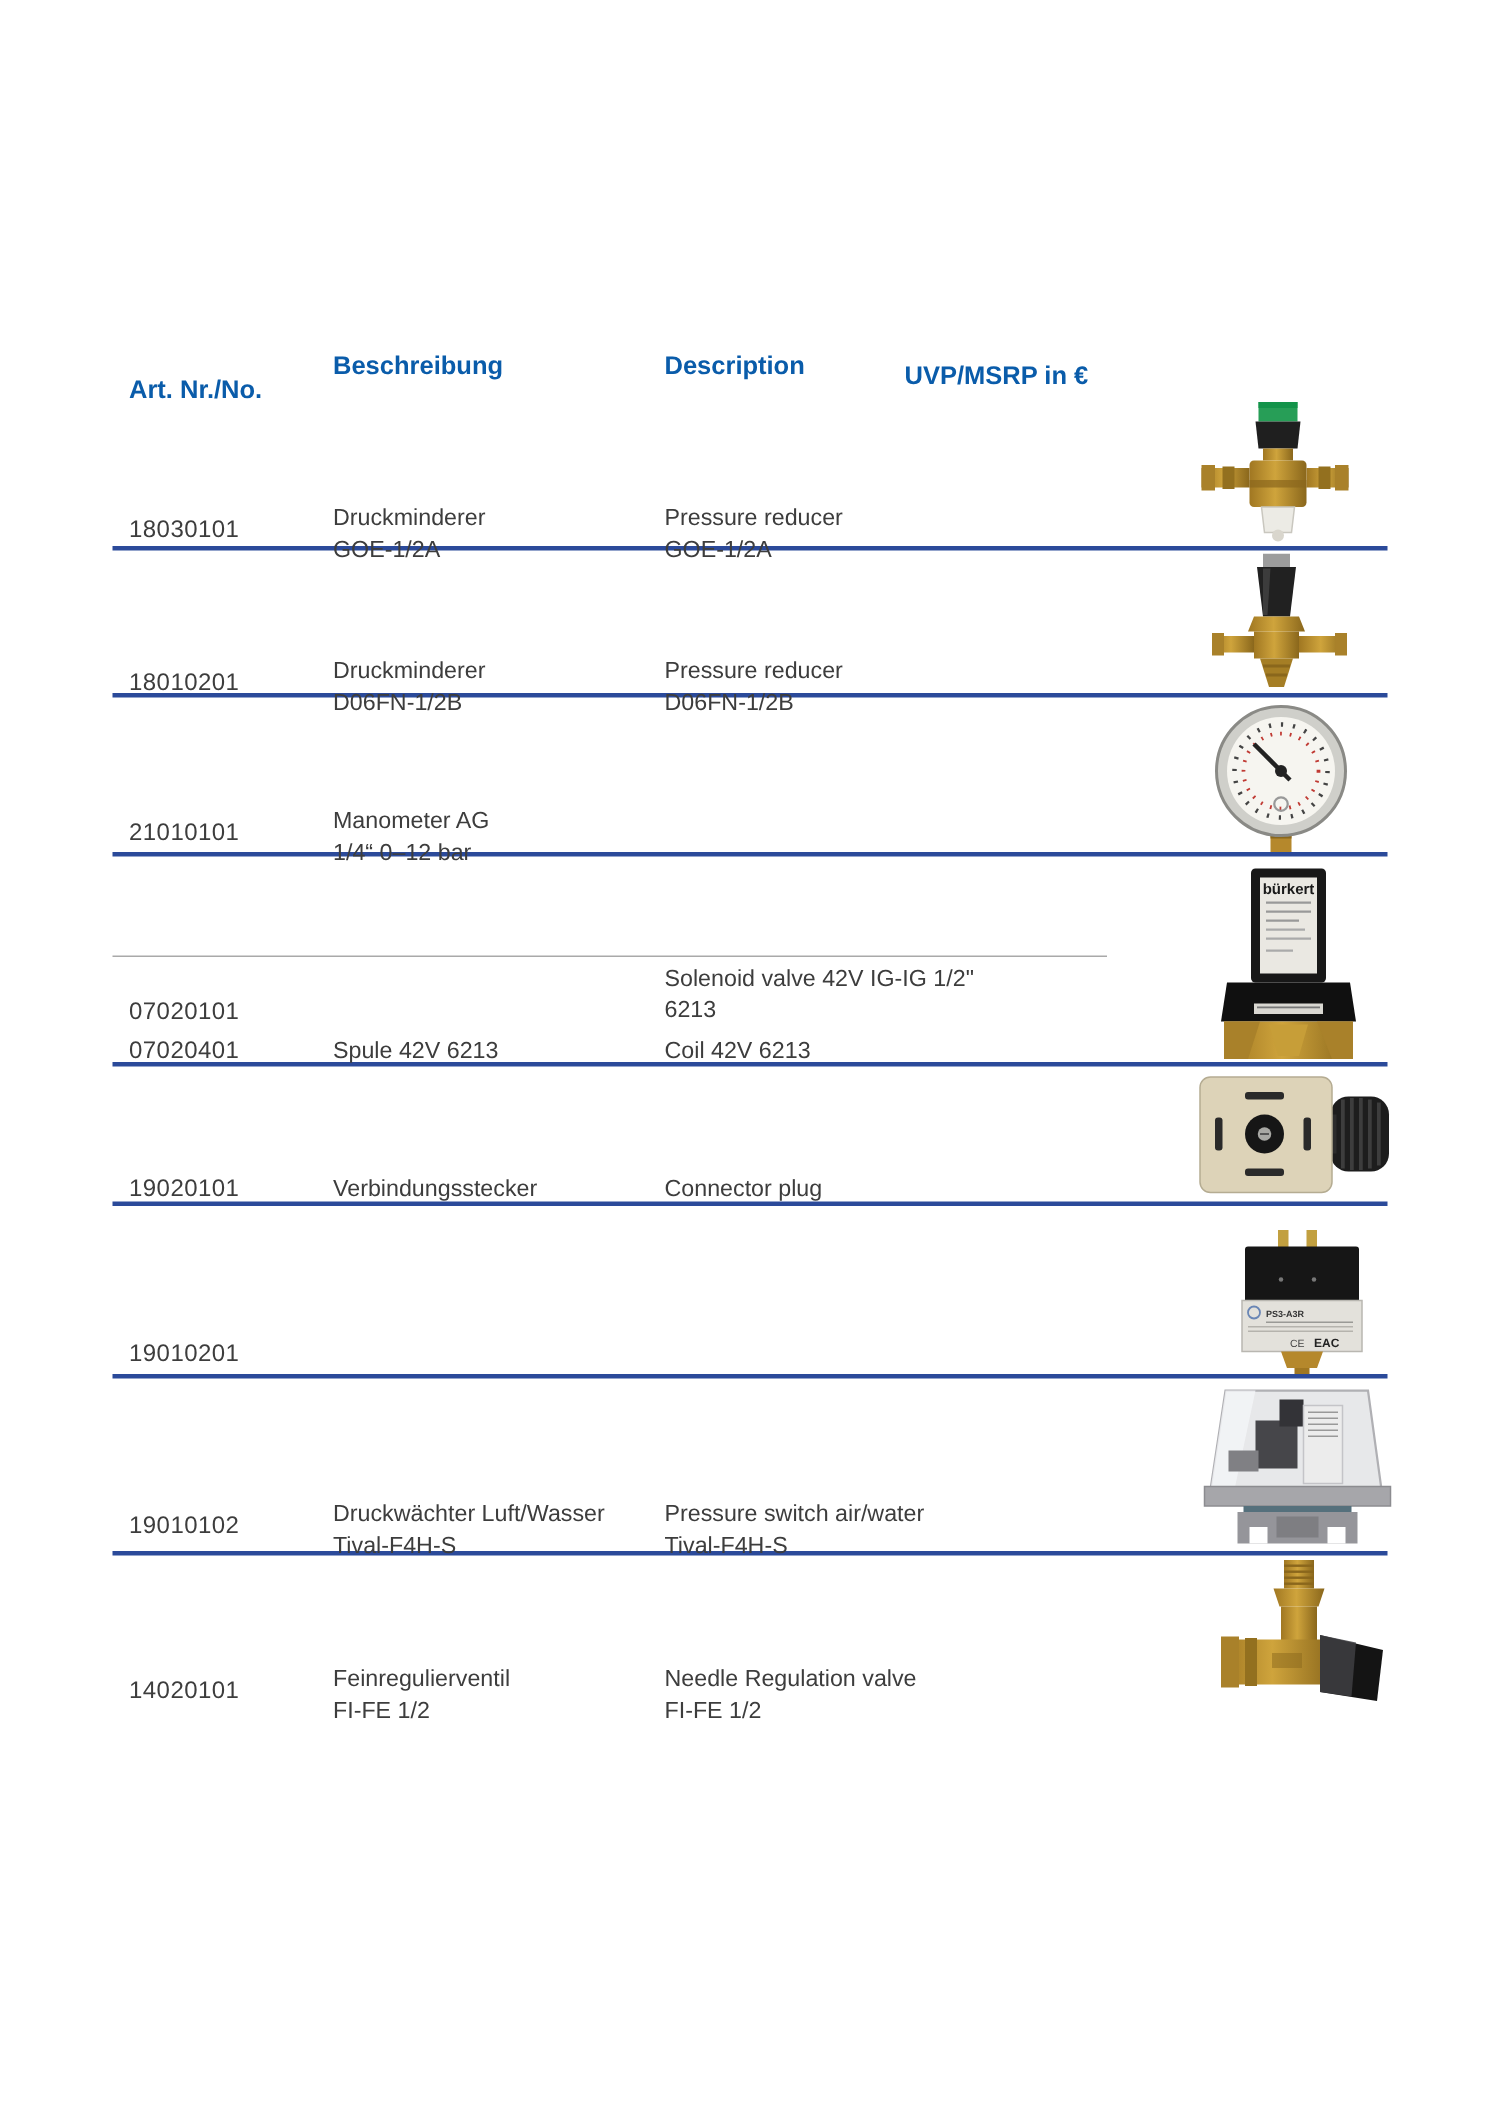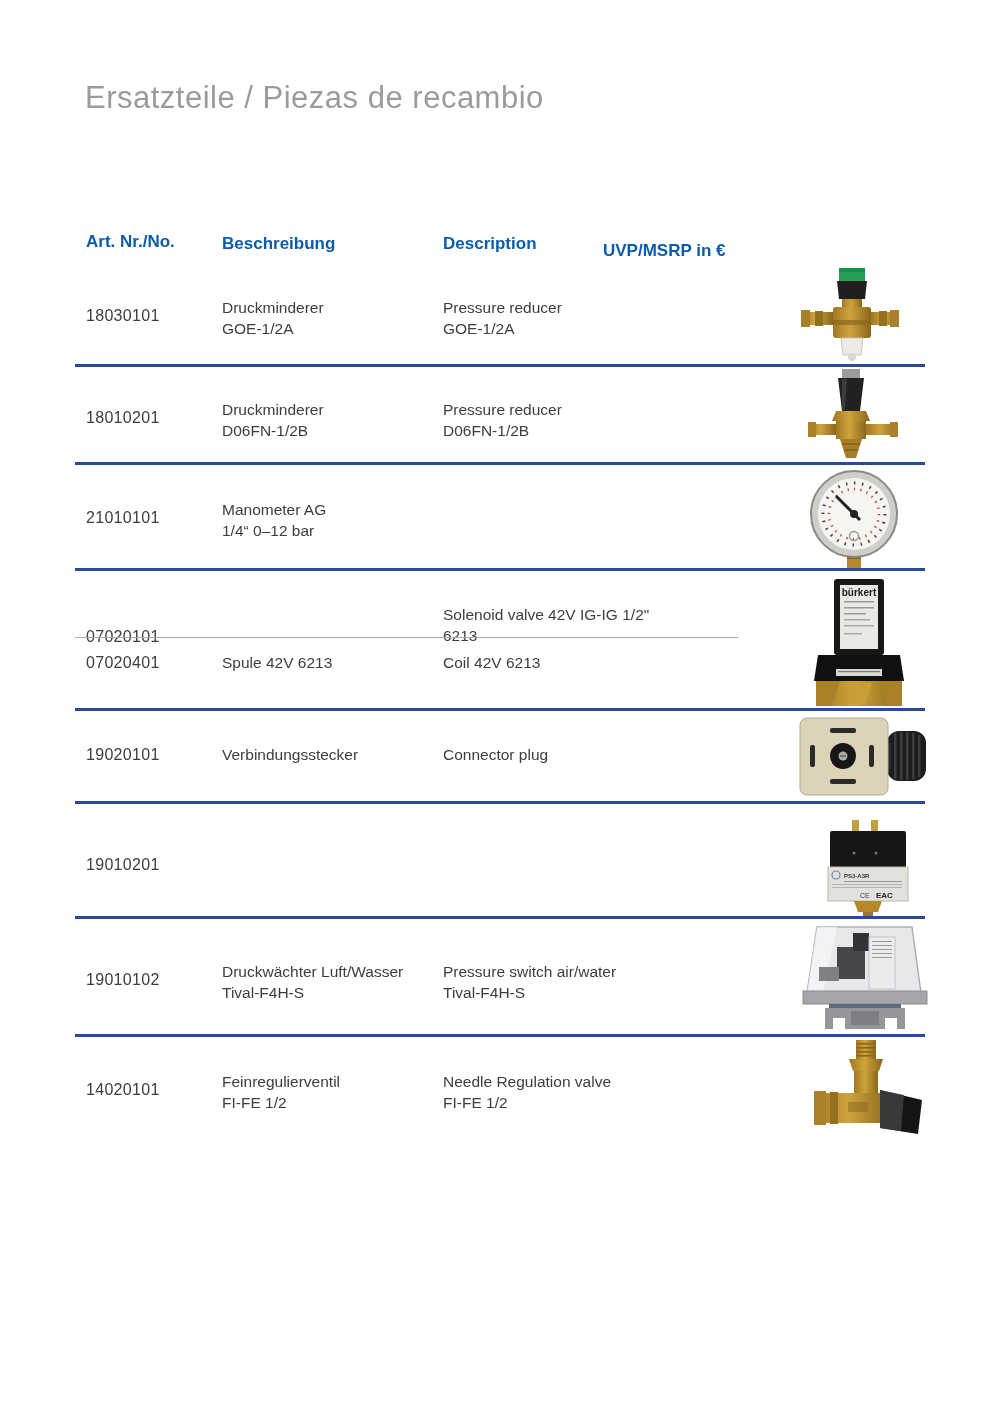--- a/index.html
+++ b/index.html
@@ -11,34 +11,33 @@
     --brass2:#8f6b1e;
   }
   *{margin:0;padding:0;box-sizing:border-box;}
   body{background:#888;font-family:"Liberation Sans",sans-serif;}
   .page{position:relative;width:1000px;height:1414px;background:#fff;margin:0 auto;overflow:hidden;}
   .subtitle{position:absolute;left:85px;top:80px;font-size:31px;font-weight:400;color:var(--sub-gray);letter-spacing:.5px;}
   .title{position:absolute;left:85px;top:126px;font-size:39px;font-weight:700;color:var(--accent);letter-spacing:.2px;}
   .thead{position:absolute;font-size:17px;font-weight:700;color:var(--accent);}
   .row{position:absolute;left:75px;width:850px;}
   .row.bordered{border-bottom:3px solid var(--line-blue);}
-  .cell{position:absolute;font-size:15.5px;line-height:21px;color:var(--body);}
+  .cell{position:absolute;font-size:15.5px;line-height:21px;color:var(--body);margin-top:38px;}
   .artnr{letter-spacing:.3px;font-size:16px;}
   .subdivider{position:absolute;left:0;top:64px;width:663px;height:1px;background:#a9a9a9;}
   .pimg{position:absolute;}
   svg{display:block;}
 </style>
 </head>
 <body>
 
 <div class="page">
 
-  <div class="subtitle">Ersatzteile / Piezas de recambio</div>
-
-  <div class="thead" style="left:86px;top:232px;">Art. Nr./No.</div>
+
+  <div class="thead" style="left:86px;top:250px;">Art. Nr./No.</div>
   <div class="thead" style="left:222px;top:234px;">Beschreibung</div>
   <div class="thead" style="left:443px;top:234px;">Description</div>
   <div class="thead" style="left:603px;top:241px;">UVP/MSRP in €</div>
 
   <div class="row bordered" style="top:267px;height:100px;">
     <div class="cell artnr" style="left:11px;top:38px;">18030101</div>
     <div class="cell" style="left:147px;top:30px;">
       <div>Druckminderer</div>
         <div>GOE-1/2A</div>
     </div>

